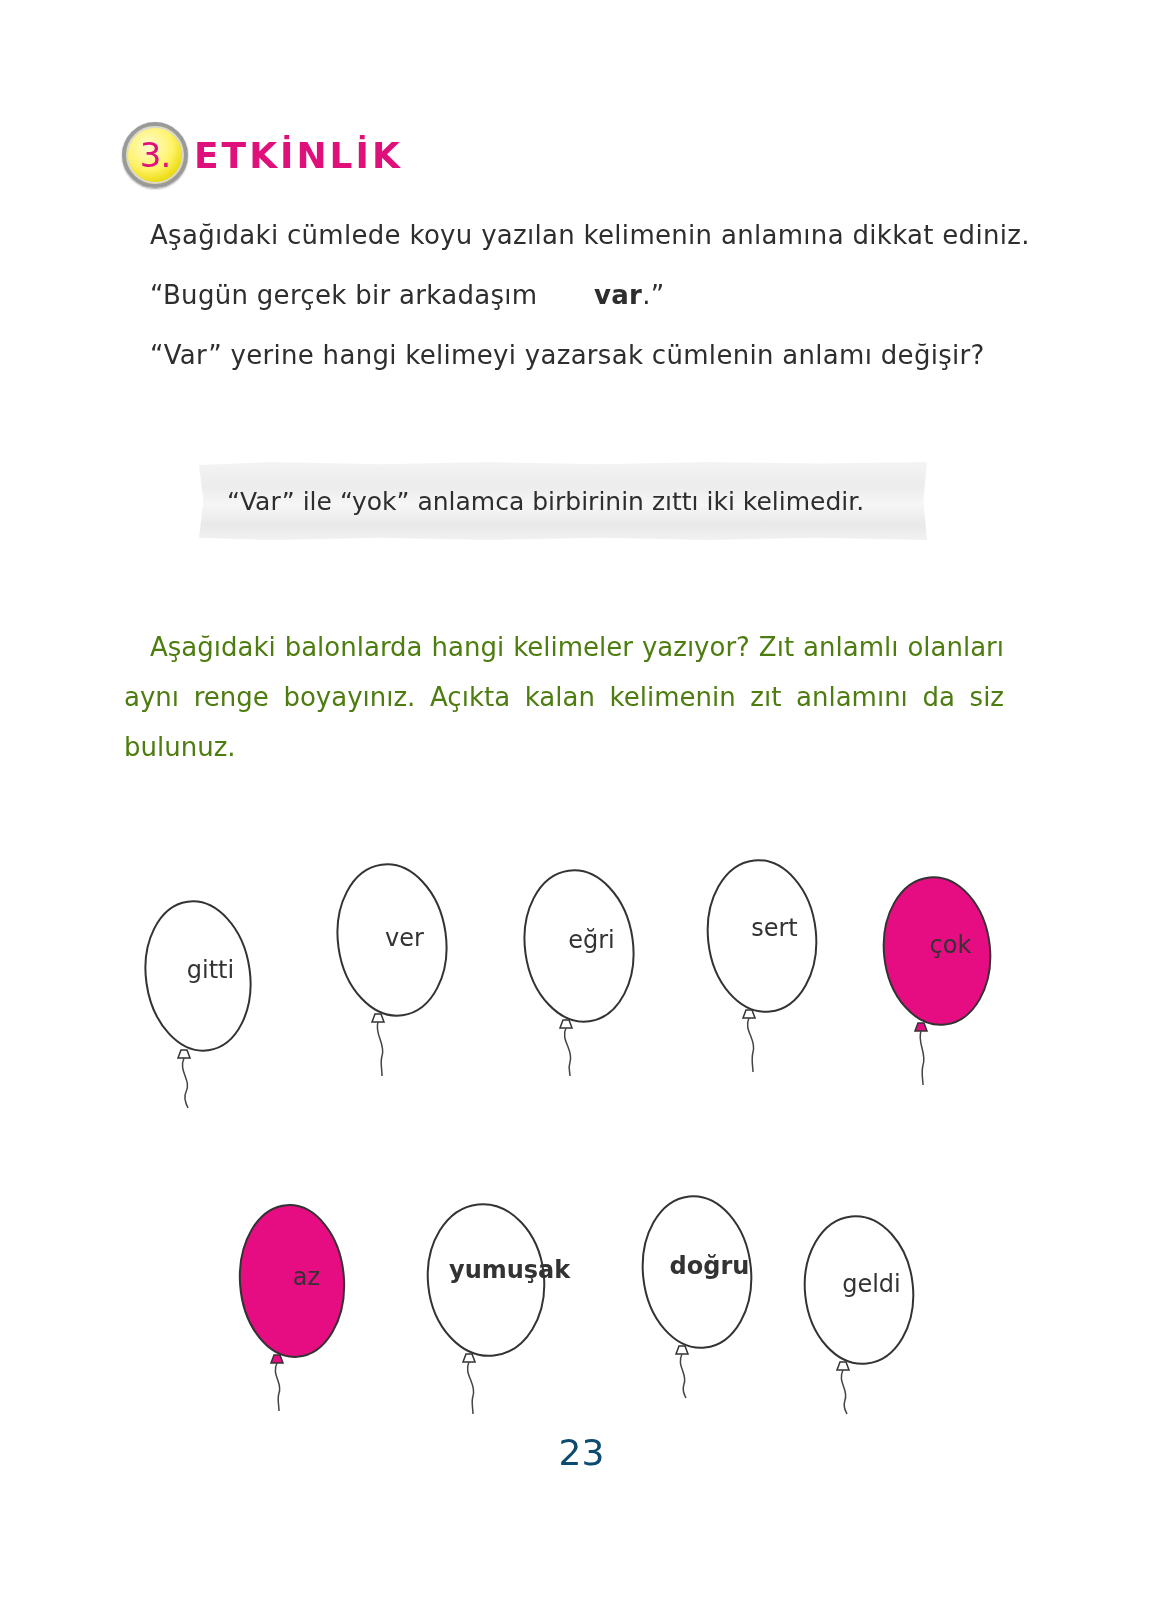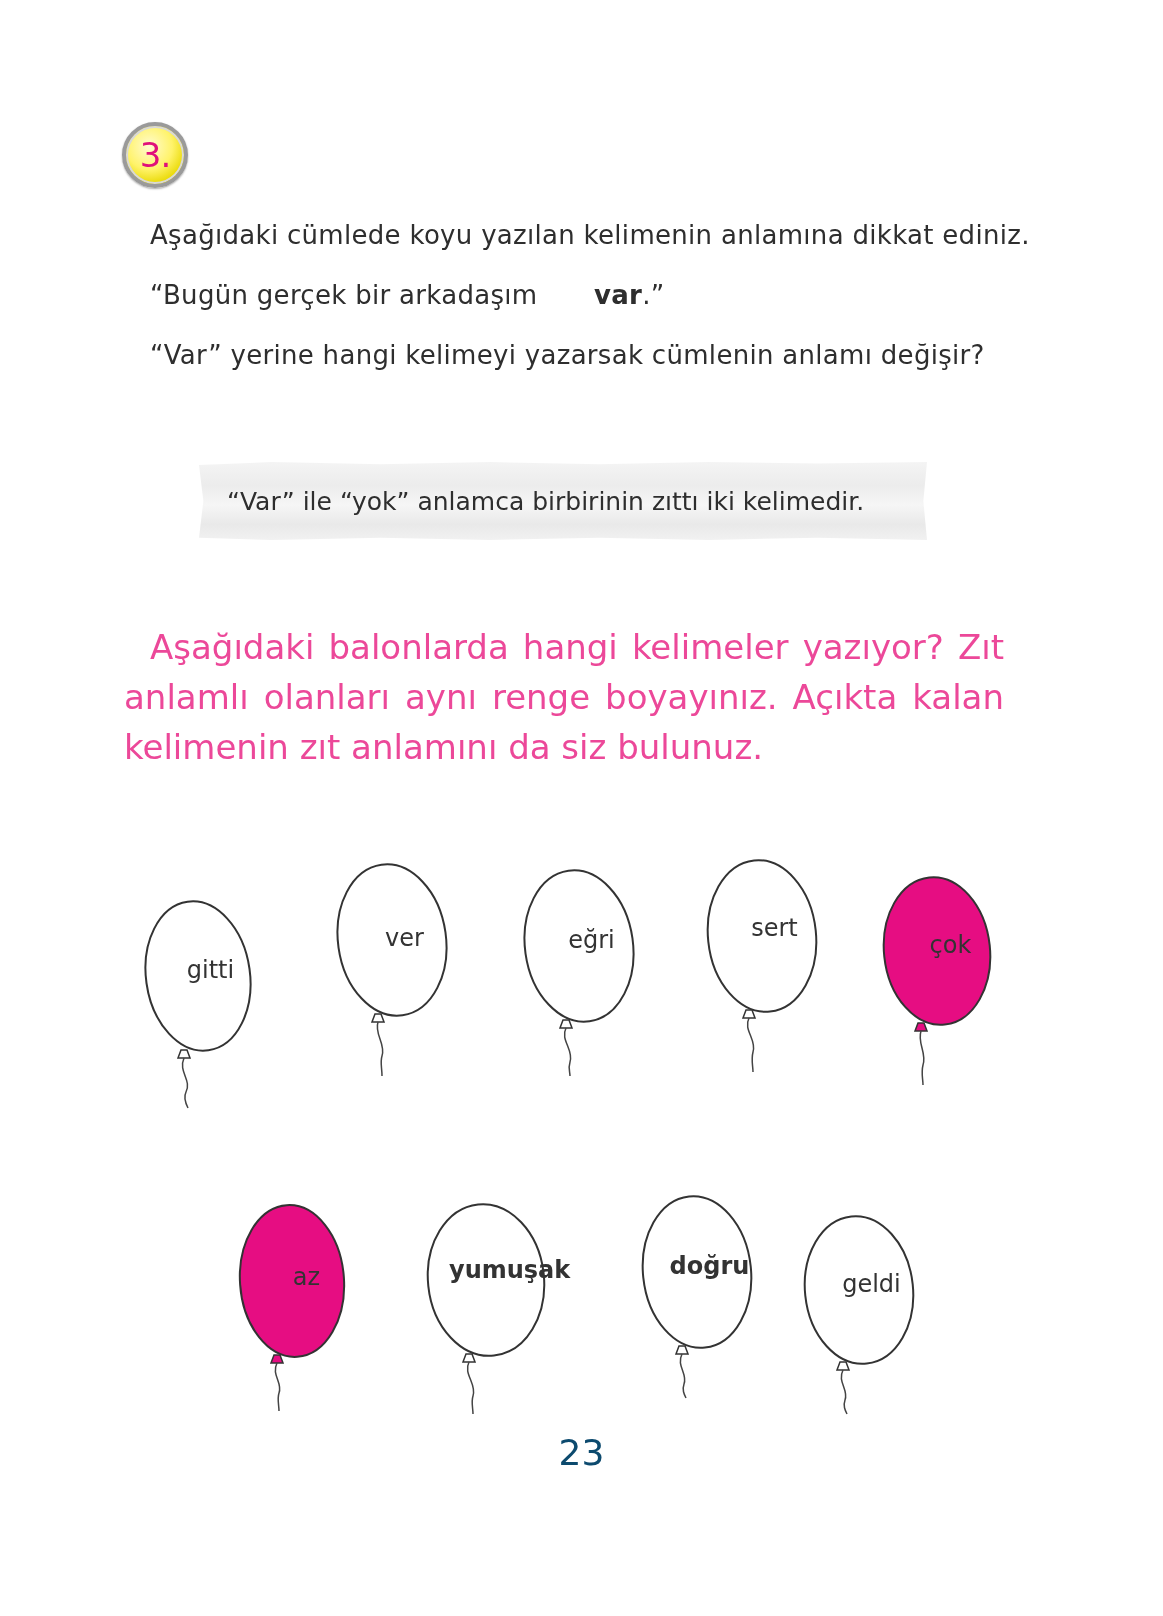--- a/index.html
+++ b/index.html
@@ -24,36 +24,37 @@
     .p { font-size: 26px; color: #2e2e2e; letter-spacing: 0.3px; white-space: nowrap; }
     .p b { font-weight: bold; margin-left: 48px; }
     .paper {
       left: 199px; top: 462px; width: 728px; height: 78px;
       background: linear-gradient(180deg, #f4f4f4 0%, #ececec 30%, #f6f6f6 55%, #e9e9e9 80%, #f1f1f1 100%);
       box-shadow: 0 2px 3px rgba(0,0,0,0.25);
       clip-path: polygon(0% 4%, 10% 0%, 25% 3%, 40% 0%, 55% 3%, 70% 0%, 85% 2%, 100% 0%, 99.5% 50%, 100% 100%, 85% 97%, 70% 100%, 55% 97%, 40% 100%, 25% 97%, 10% 100%, 0% 97%, 0.6% 50%);
       display: flex; align-items: center;
     }
     .paper span { margin-left: 28px; font-size: 25px; color: #2e2e2e; }
-    .para2 { left: 124px; top: 622px; width: 880px; font-size: 34px; line-height: 50px; color: #ec4899; text-align: justify; text-indent: 26px; }
+    .para2 { left: 124px; top: 622px; width: 880px; font-size: 26px; line-height: 50px; color: #4d7c0f; text-align: justify; text-indent: 26px; }
     .balloon { position: absolute; }
     .balloon svg { overflow: visible; }
     .balloon .label {
       position: absolute; left: 0; right: 0; text-align: center;
       font-size: 24px; color: #333; padding-left: 25px;
     }
     .page-number { left: 0; width: 1163px; top: 1432px; text-align: center; font-size: 36px; color: #0c4a6e; }
   </style>
 </head>
 <body>
 
 <div class="abs title-wrap">
   <div class="badge">
     <span>3.</span>
   </div>
+  <div class="title-text">ETKİNLİK</div>
 </div>
 
 <div class="abs p" style="left:150px; top:220px;">Aşağıdaki cümlede koyu yazılan kelimenin anlamına dikkat ediniz.</div>
 <div class="abs p" style="left:150px; top:280px;"><span>“Bugün gerçek bir arkadaşım </span><b>var</b><span>.”</span></div>
 <div class="abs p" style="left:150px; top:340px;">“Var” yerine hangi kelimeyi yazarsak cümlenin anlamı değişir?</div>
 
 <div class="abs paper">
   <span>“Var” ile “yok” anlamca birbirinin zıttı iki kelimedir.</span>
 </div>
 

